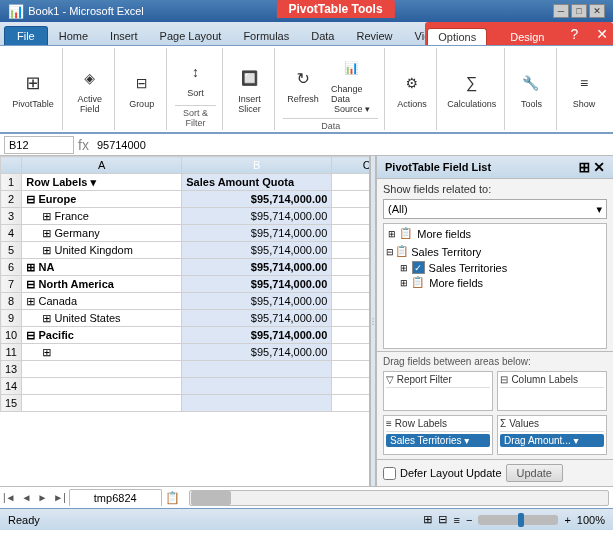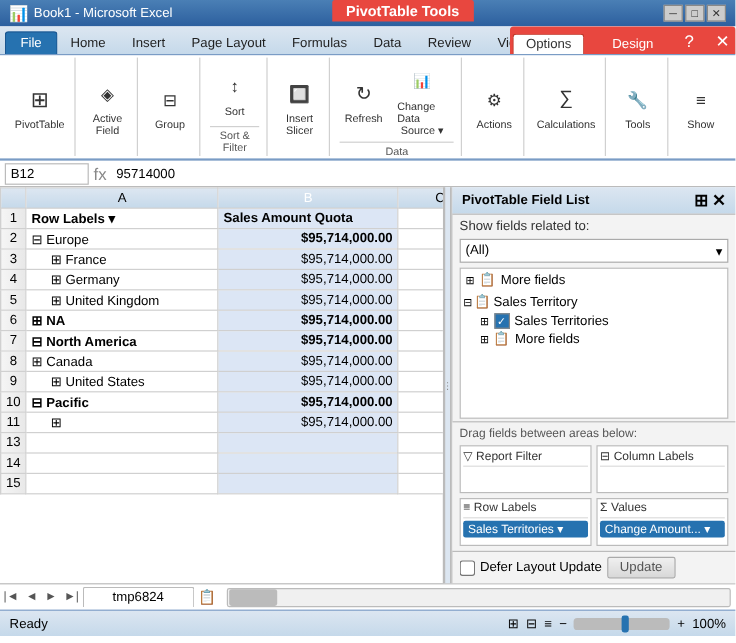--- a/index.html
+++ b/index.html
@@ -498,21 +498,21 @@
 
         <tr>
           <th class="row-header">1</th>
           <td class="col-a bold">Row Labels ▾</td>
           <td class="col-b bold">Sales Amount Quota</td>
           <td class="col-c"></td>
         </tr>
 
         <tr class="group-row">
           <th class="row-header">2</th>
-          <td class="col-a" style="font-weight:normal;">⊟ Europe</td>
+          <td class="col-a" style="font-weight:bold;">⊟ Europe</td>
           <td class="col-b" style="text-align:right;">$95,714,000.00</td>
           <td class="col-c"></td>
         </tr>
 
         <tr class="sub-row">
           <th class="row-header">3</th>
           <td class="col-a" style="padding-left:20px;">⊞ France</td>
           <td class="col-b" style="text-align:right;">$95,714,000.00</td>
           <td class="col-c"></td>
         </tr>
@@ -673,21 +673,21 @@
             <span>Sales Territories ▾</span>
           </div>
         </div>
 
         <div class="drag-box">
           <div class="drag-box-header">
             <span>Σ</span>
             <span>Values</span>
           </div>
           <div class="drag-chip">
-            <span>Change Amount... ▾</span>
+            <span>Drag Amount... ▾</span>
           </div>
         </div>
       </div>
     </div>
 
     <div class="defer-row">
       <input type="checkbox" style="">
       <span>Defer Layout Update</span>
       <button class="update-btn">Update</button>
     </div>

